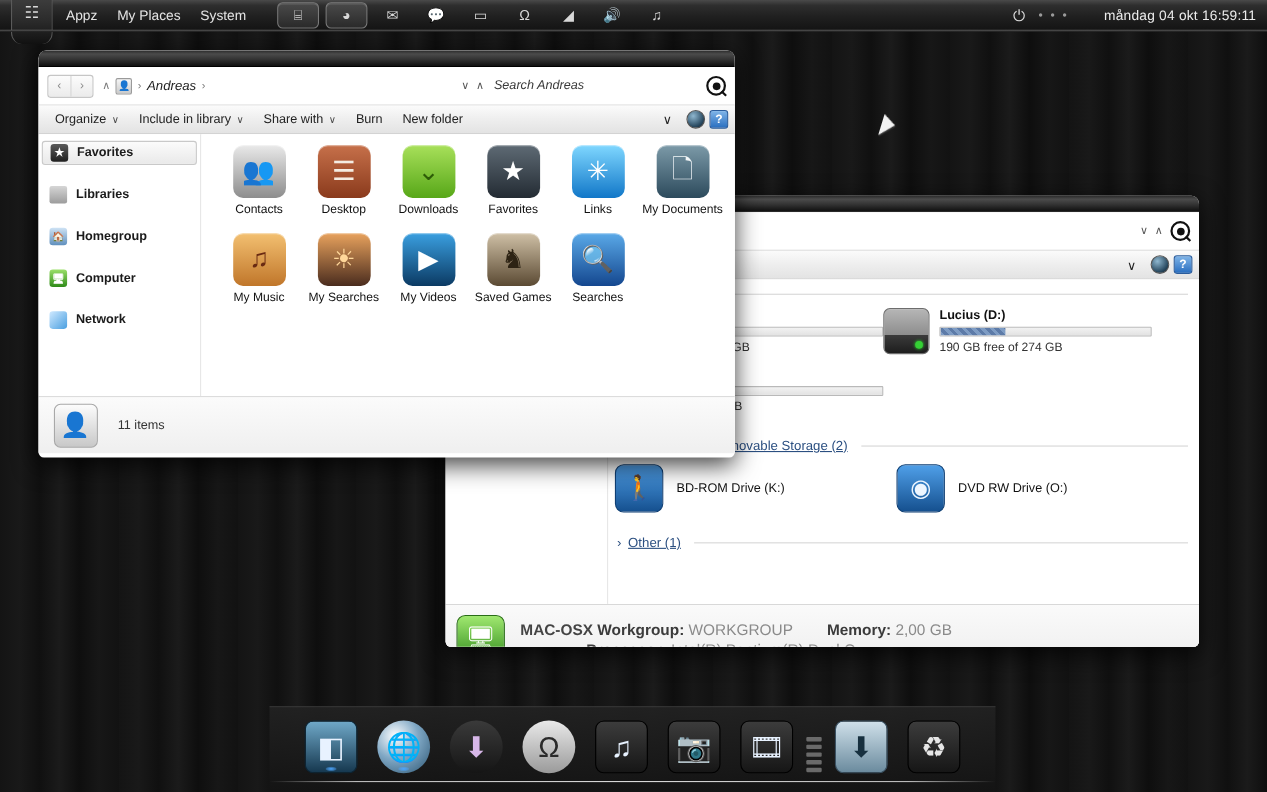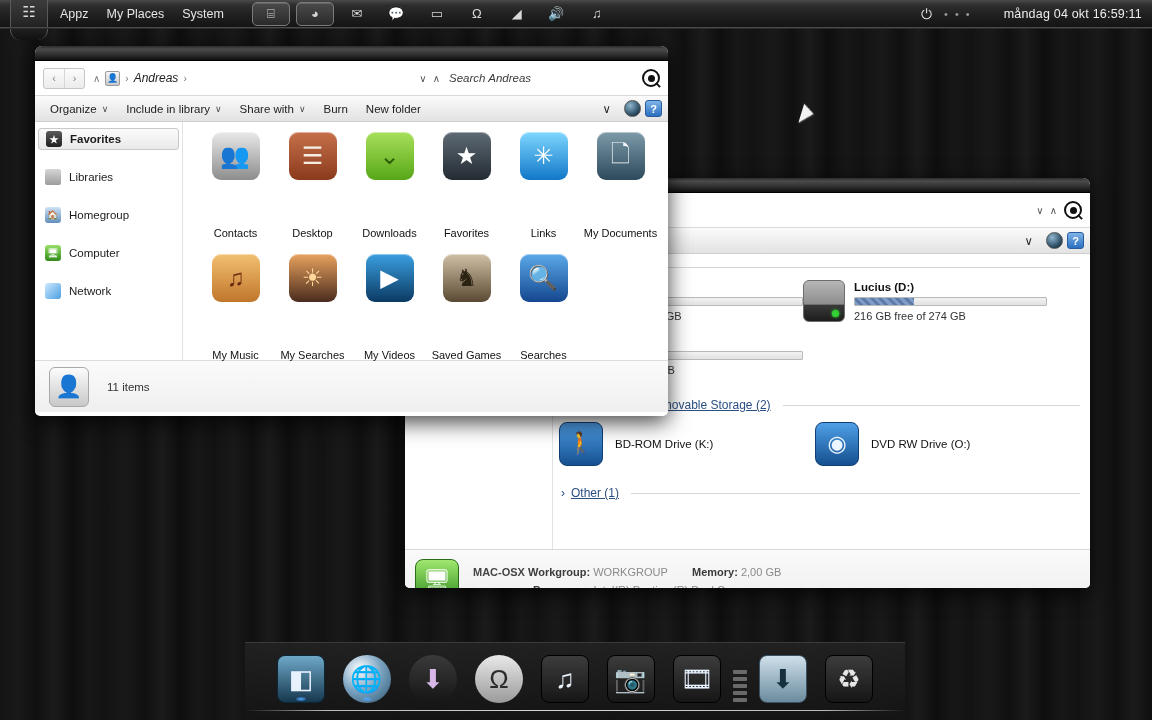--- a/index.html
+++ b/index.html
@@ -140,21 +140,21 @@
   }
 
   .pane-split { display: flex; }
   .navpane {
     width: 148px; background: #fff; border-right: 1px solid #e2e2e2;
     padding-top: 6px;
   }
   .nav-item {
     display: flex; align-items: center; gap: 8px;
     height: 22px; margin: 0 3px 16px 3px; padding-left: 7px;
-    font-size: 11.5px; color: #1b1b1b; border-radius: 3px;
+    font-size: 11.5px; color: #1b1b1b; border-radius: 3px; font-weight: bold;
   }
   .nav-item.sel {
     background: linear-gradient(180deg,#fbfbfb,#e9e9e9);
     border: 1px solid #c9c9c9; font-weight: bold;
   }
   .nav-ico { width: 16px; height: 16px; border-radius: 3px; flex: 0 0 16px; }
   .ic-fav { background: linear-gradient(180deg,#5a5a5a,#202020); display:flex;align-items:center;justify-content:center;color:#fff;font-size:10px; }
   .ic-lib { background: linear-gradient(180deg,#d6d6d6,#9c9c9c); border-radius:2px; }
   .ic-home { background: linear-gradient(180deg,#cfe3f5,#5f8fbd); display:flex;align-items:center;justify-content:center;font-size:9px;color:#1b3b5a; }
   .ic-comp { background: linear-gradient(180deg,#9be06a,#2e8a18); border-radius:3px; display:flex;align-items:center;justify-content:center;color:#fff;font-size:9px; }
@@ -169,21 +169,21 @@
   .file-item {
     width: 77px; display: flex; flex-direction: column; align-items: center;
     margin-bottom: 14px;
   }
   .file-ico {
     width: 48px; height: 48px; border-radius: 9px; margin-bottom: 5px;
     display: flex; align-items: center; justify-content: center;
     font-size: 24px; color: #fff;
     box-shadow: inset 0 1px 0 rgba(255,255,255,.45);
   }
-  .file-label { font-size: 11px; color: #111; text-align: left; line-height: 13px; margin-top: 42px; }
+  .file-label { font-size: 11px; color: #111; text-align: left; line-height: 13px; }
 
   .statusbar {
     height: 52px; border-top: 1px solid #dcdcdc;
     background: linear-gradient(180deg,#fbfbfb,#efefef);
     display: flex; align-items: center; padding-left: 14px; gap: 18px;
   }
   .status-avatar {
     width: 40px; height: 40px; border-radius: 6px;
     background: linear-gradient(180deg,#fcfcfc,#c8c8c8);
     border: 1px solid #a8a8a8;
@@ -233,21 +233,21 @@
     height: 62px; border-top: 1px solid #d8d8d8;
     background: linear-gradient(180deg,#fafafa,#ededed);
     display: flex; align-items: center; gap: 14px; padding: 0 10px;
   }
   .det-ico {
     width: 44px; height: 44px; border-radius: 8px;
     background: linear-gradient(180deg,#a0e870,#2f8a1b);
     border: 1px solid #2a6d18;
     display: flex; align-items: center; justify-content: center; font-size: 22px; color: #fff;
   }
-  .det-rows { font-size: 11px; color: #444; line-height: 18px; }
+  .det-rows { font-size: 14px; color: #444; line-height: 18px; }
   .det-k { color: #3b3b3b; font-weight: bold; }
   .det-v { color: #8a8a8a; }
   .det-r2 { padding-left: 60px; }
 
   
   #dock {
     position: absolute; left: 245px; bottom: 0; width: 660px; height: 78px;
     background: linear-gradient(180deg, rgba(34,34,34,.92) 0%, rgba(20,20,20,.96) 100%);
     border-top: 1px solid #3a3a3a;
     display: flex; align-items: flex-end; justify-content: center; gap: 6px;
@@ -366,21 +366,21 @@
               <div class="drive-free">ree of 97,5 GB</div>
             </div>
           </div>
           <div class="drive-item">
             <div class="drive-ico"></div>
             <div class="drive-meta">
               <div class="drive-name">Lucius (D:)</div>
               <div class="bar-out">
                   <div class="bar-in" style="width:31%"></div>
                 </div>
-              <div class="drive-free">216 GB free of 274 GB</div>
+              <div class="drive-free">190 GB free of 274 GB</div>
             </div>
           </div>
           <div class="drive-item">
             <div class="drive-ico"></div>
             <div class="drive-meta">
               <div class="drive-name">)</div>
               <div class="bar-out">
                   <div class="bar-in" style="width:4%"></div>
                 </div>
               <div class="drive-free">ee of 335 GB</div>

